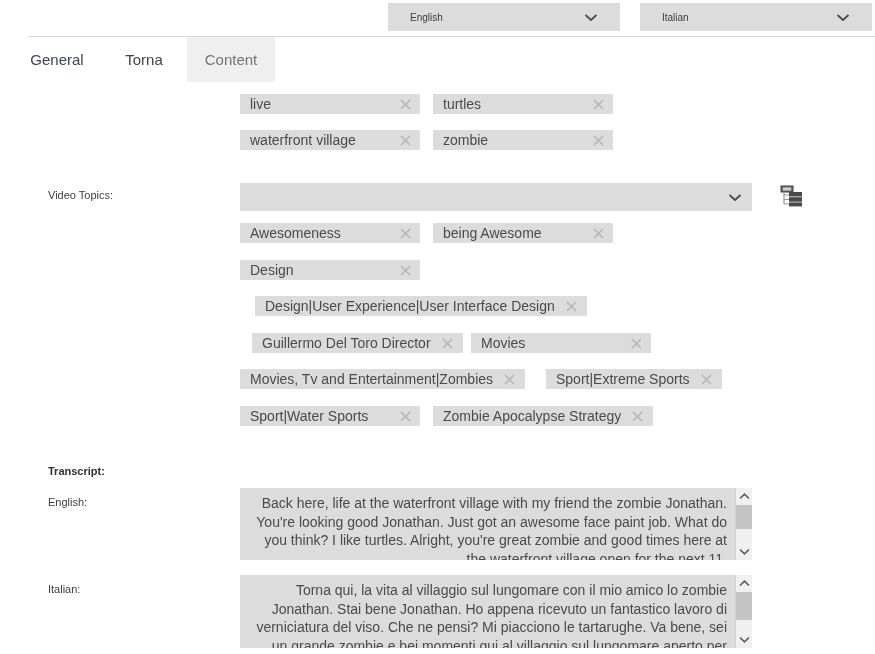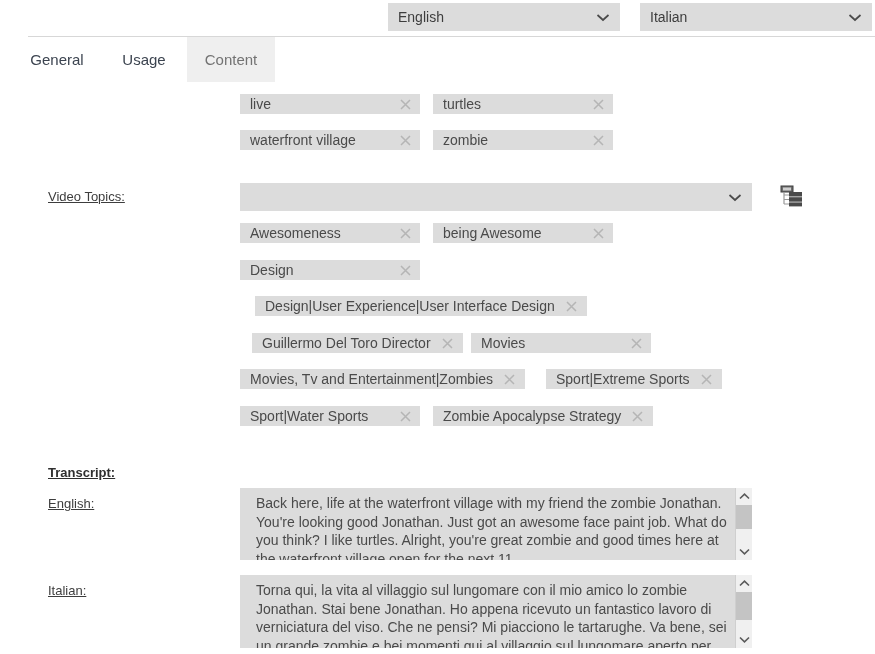--- a/index.html
+++ b/index.html
@@ -28,22 +28,22 @@
     width: 875px;
     height: 30px;
   }
   .select-box {
     position: absolute;
     height: 28px;
     background: #dcdcdc;
     border: none;
     display: flex;
     align-items: center;
-    padding: 0 10px;
-    font-size: 14px;
+    padding: 0 22px;
+    font-size: 10px;
     color: #3d3d3d;
     cursor: pointer;
   }
   .select-box .sel-label {
     flex: 1;
     white-space: nowrap;
     overflow: hidden;
   }
   .chev {
     width: 14px;
@@ -97,24 +97,23 @@
   .content {
     position: absolute;
     top: 82px;
     left: 0;
     width: 875px;
   }
 
   .row-label {
     position: absolute;
     left: 48px;
-    font-size: 13px;
+    font-size: 11px;
     color: #3d3d3d;
     white-space: nowrap;
-    text-decoration: underline;
   }
   .row-label.bold { font-weight: bold; color: #2f2f2f; }
 
   
   .chip {
     position: absolute;
     height: 20px;
     background: #dcdcdc;
     display: flex;
     align-items: center;
@@ -173,20 +172,21 @@
     overflow: hidden;
   }
   .transcript-text {
     flex: 1;
     padding: 6px 8px 4px 16px;
     font-size: 14px;
     line-height: 18.6px;
     color: #4a4a4a;
     overflow: hidden;
     cursor: text;
+    text-align: right;
   }
   .scrollbar {
     flex: none;
     width: 17px;
     background: #f0f0f0;
     border-left: 1px solid #cfcfcf;
     display: flex;
     flex-direction: column;
     align-items: stretch;
   }
@@ -237,21 +237,21 @@
     </div>
   </div>
 
   <div class="hrule"></div>
 
   <div class="tabs">
     <div class="tab" id="tab-general">
       <span>General</span>
     </div>
     <div class="tab" id="tab-usage">
-      <span>Usage</span>
+      <span>Torna</span>
     </div>
     <div class="tab active" id="tab-content">
       <span>Content</span>
     </div>
   </div>
 
   <div class="content">
 
     <div class="chip fixed" style="left:240px; top:12px;">
       <span class="chip-text">live</span>

